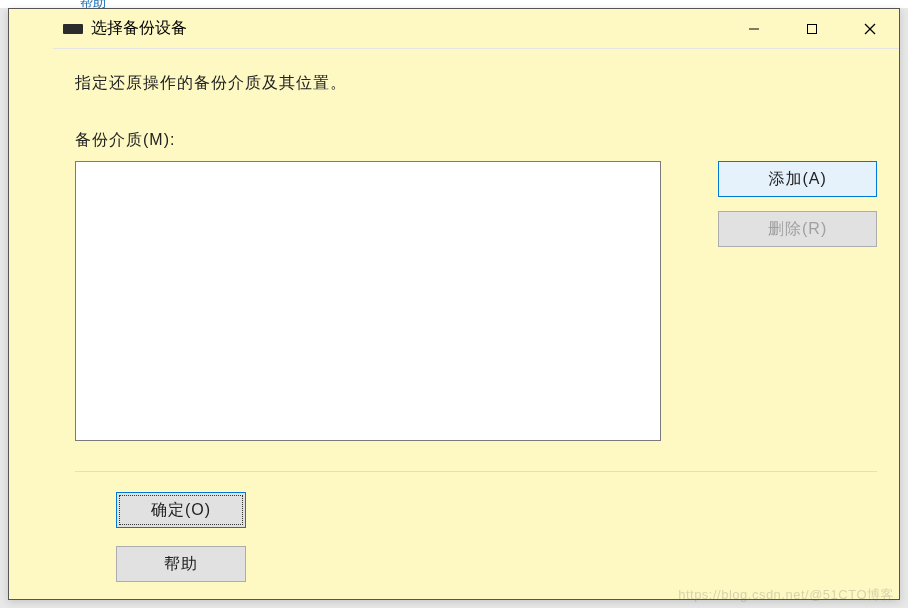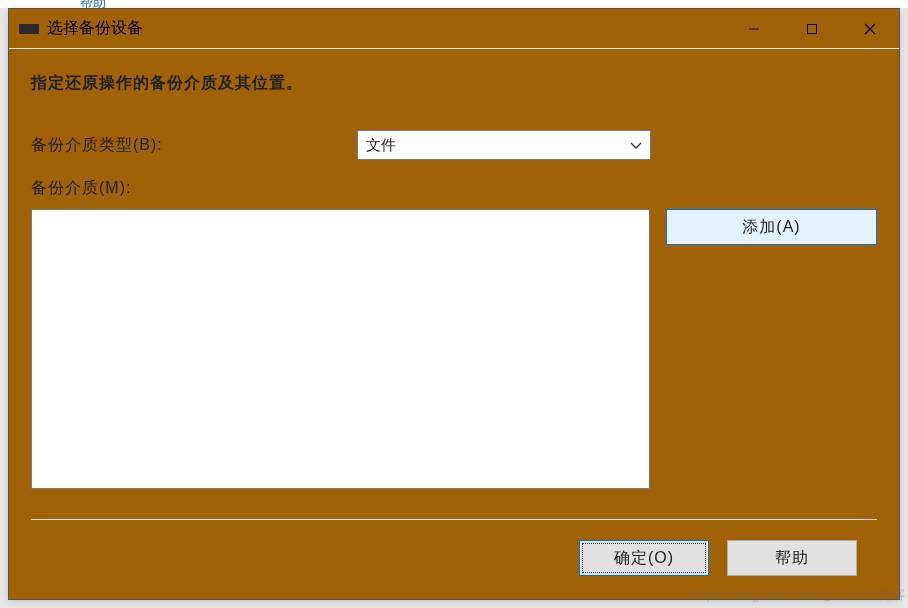--- a/index.html
+++ b/index.html
@@ -24,23 +24,24 @@
       position: absolute;
       font-size: 13px;
       color: #333;
     }
     .dialog {
       position: absolute;
       left: 8px;
       top: 8px;
       width: 892px;
       height: 592px;
-      background: #a16207;
+      background: #fef9c3;
       border: 1px solid #555;
       box-shadow: 0 2px 8px rgba(0,0,0,0.15);
+      padding-left: 44px;
     }
     .titlebar {
       height: 40px;
       display: flex;
       align-items: center;
       padding-left: 10px;
       border-bottom: 1px solid #e5e5e5;
     }
     .titlebar-icon {
       width: 20px;
@@ -68,21 +69,20 @@
     }
     .win-btn svg { display: block; }
     .body-area {
       padding: 24px 22px 18px 22px;
     }
     .instruction {
       font-size: 16px;
       color: #222;
       margin-bottom: 36px;
       letter-spacing: 1px;
-      font-weight: bold;
     }
     .row-type {
       display: flex;
       align-items: center;
       margin-bottom: 18px;
     }
     .row-type .lbl {
       width: 326px;
       font-size: 16px;
       color: #222;
@@ -136,20 +136,21 @@
       height: 36px;
       border: 1px solid #adadad;
       background: #e1e1e1;
       font-size: 16px;
       color: #222;
       display: flex;
       align-items: center;
       justify-content: center;
       letter-spacing: 1px;
       font-family: inherit;
+      margin-left: 41px;
     }
     .btn.highlight {
       background: #e5f1fb;
       border-color: #0078d7;
     }
     .btn.disabled {
       color: #a0a0a0;
       background: #e1e1e1;
     }
     .btn.focus-ring {
@@ -167,27 +168,28 @@
     .sep {
       height: 1px;
       background: #ddd;
       margin: 30px 0 20px 0;
     }
     .footer {
       display: flex;
       justify-content: flex-end;
       gap: 18px;
       padding-right: 20px;
+      flex-direction: column;
     }
     .footer .btn {
       width: 130px;
     }
     .watermark {
       position: absolute;
-      right: 2px;
+      right: 14px;
       bottom: 4px;
       font-size: 13px;
       color: rgba(100,100,100,0.25);
       letter-spacing: 0.5px;
       pointer-events: none;
       margin-top: 8px;
     }
   </style>
 </head>
 <body>
@@ -216,38 +218,28 @@
             <line x1="1" y1="1" x2="11" y2="11" stroke="#000" stroke-width="1.2"></line>
             <line x1="11" y1="1" x2="1" y2="11" stroke="#000" stroke-width="1.2"></line>
           </svg>
       </div>
     </div>
   </div>
 
   <div class="body-area">
     <div class="instruction">指定还原操作的备份介质及其位置。</div>
 
-    <div class="row-type">
-      <div class="lbl">备份介质类型(B):</div>
-      <div class="combo">
-        <span class="combo-text">文件</span>
-        <span class="combo-arrow">
-          <svg width="12" height="8" viewBox="0 0 12 8">
-              <polyline points="1,1 6,6 11,1" fill="none" stroke="#333" stroke-width="1.3"></polyline>
-            </svg>
-        </span>
-      </div>
-    </div>
 
     <div class="row-media-label">备份介质(M):</div>
 
     <div class="media-row">
       <div class="listbox"></div>
       <div class="side-buttons">
         <button class="btn highlight">添加(A)</button>
+        <button class="btn disabled">删除(R)</button>
       </div>
     </div>
 
     <div class="sep"></div>
 
     <div class="footer">
       <button class="btn focus-ring">确定(O)</button>
       <button class="btn">帮助</button>
     </div>
   </div>

